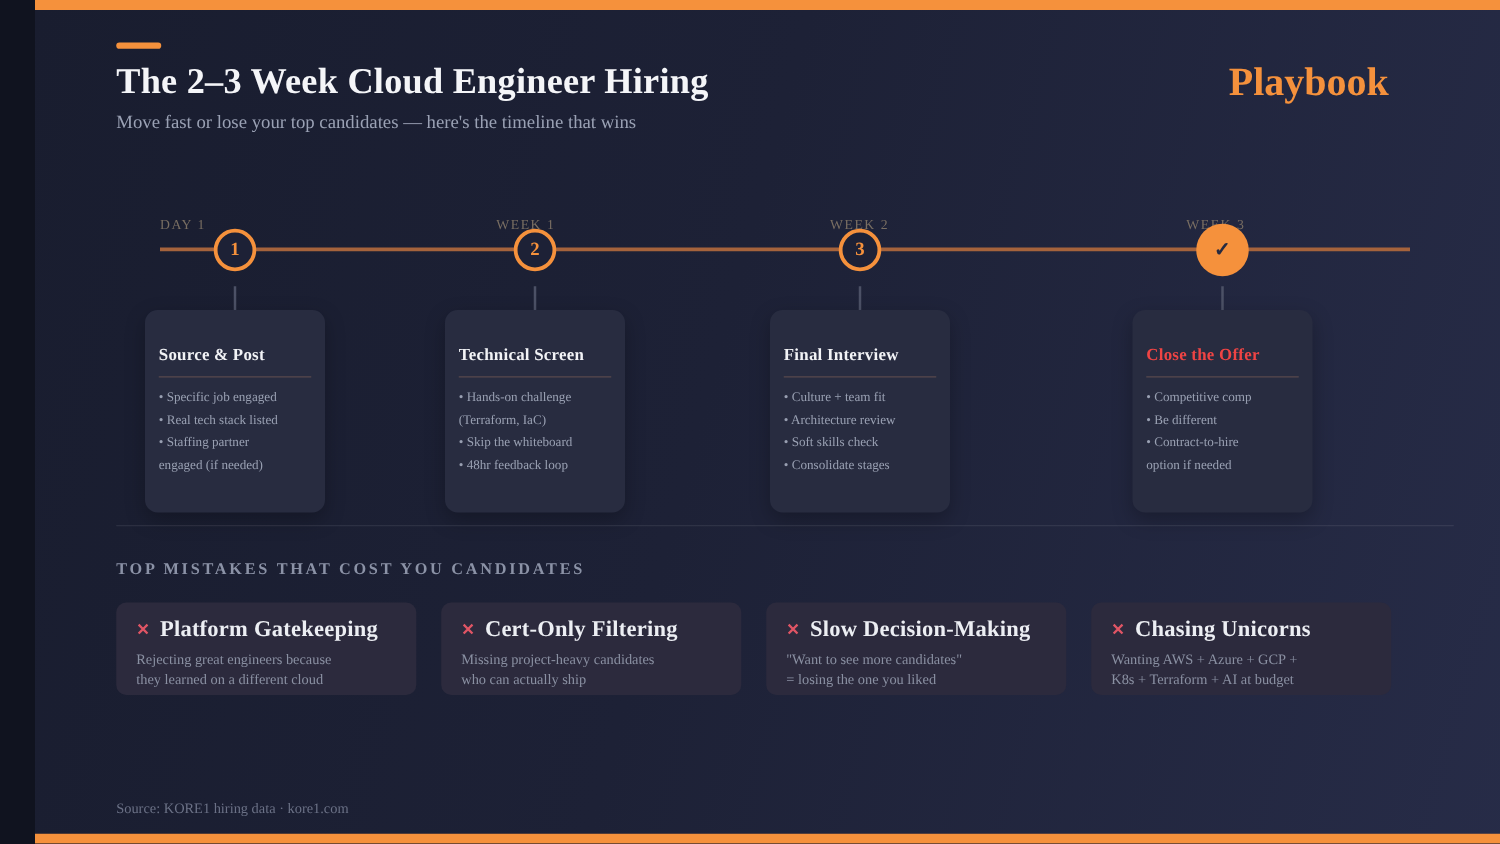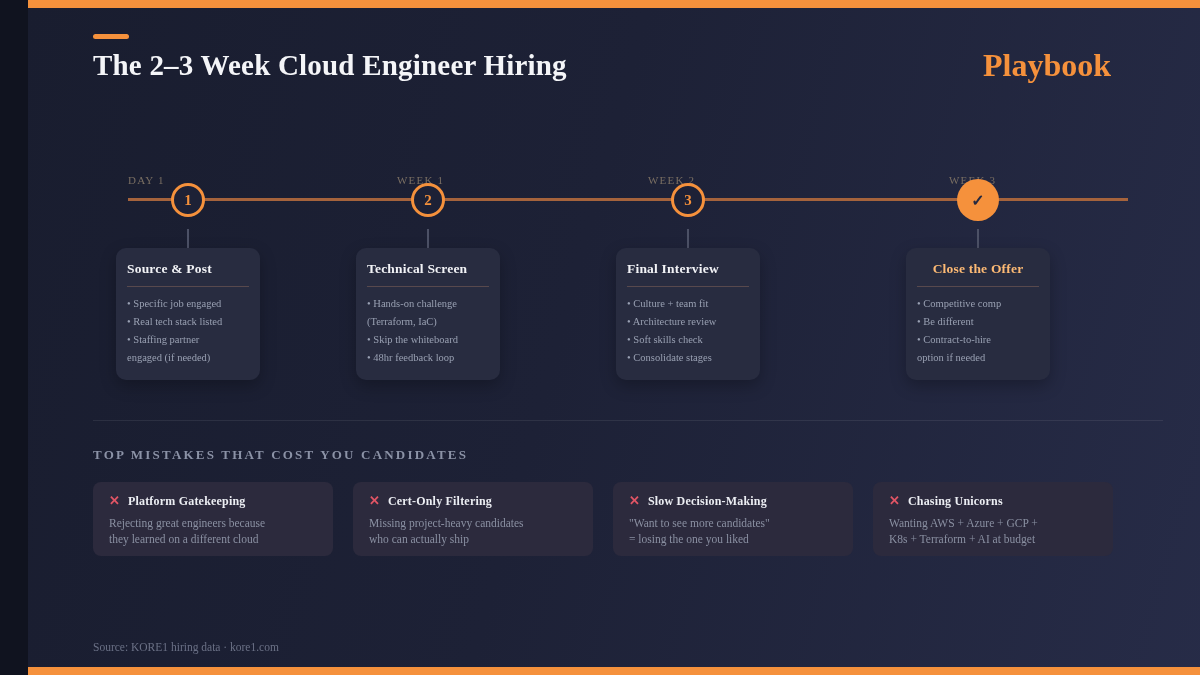--- a/index.html
+++ b/index.html
@@ -30,59 +30,60 @@
     display: flex; align-items: center; justify-content: center;
   }
   .tl-node.done {
     top: 179px; width: 42px; height: 42px; border: none;
     background: #f5913c; color: #262a40; font-size: 16px;
   }
   .tl-connector { position: absolute; top: 229px; width: 2px; height: 19px; background: #4c5166; }
 
   .stage-card {
     position: absolute; top: 248px; width: 144px; min-height: 131px;
-    background: #282c40; border-radius: 10px; padding: 13px 11px;
+    background: #282c40; border-radius: 10px; padding: 28px 11px;
     box-shadow: 0 6px 16px rgba(0,0,0,0.25);
   }
   .stage-card h3 { font-size: 13.5px; font-weight: bold; color: #f2f3f6; white-space: nowrap; letter-spacing: 0.2px; }
-  .stage-card.accent h3 { color: #fdba74; text-align: center; }
+  .stage-card.accent h3 { color: #ef4444; }
   .stage-divider { height: 1px; background: rgba(214,150,110,0.28); margin: 9px 0 8px 0; }
   .bullet { font-size: 10.5px; line-height: 18px; color: #99a0b2; white-space: pre-line; }
   .bullet::before { content: "• "; }
 
   .section-divider { position: absolute; left: 65px; top: 420px; width: 1070px; height: 1px; background: rgba(255,255,255,0.08); }
   .mistakes-heading { position: absolute; left: 65px; top: 447px; font-size: 13px; font-weight: bold; letter-spacing: 2.2px; color: #8b92a6; white-space: nowrap; }
   .mistake-card {
     position: absolute; top: 482px; width: 240px; height: 74px;
     background: #2c2a3d; border-radius: 8px; padding: 11px 16px;
   }
   .mistake-title-row { display: flex; align-items: center; gap: 8px; }
   .mistake-x { color: #e05565; font-size: 13px; font-weight: bold; }
-  .mistake-title { font-size: 12px; font-weight: bold; color: #eceef3; letter-spacing: 0.2px; white-space: nowrap; }
+  .mistake-title { font-size: 18px; font-weight: bold; color: #eceef3; letter-spacing: 0.2px; white-space: nowrap; }
   .mistake-desc { margin-top: 6px; font-size: 11.5px; line-height: 16px; color: #8a90a2; white-space: pre-line; }
 
   .tagline { position: absolute; left: 0; top: 606px; width: 1200px; text-align: center; font-size: 15px; font-weight: bold; color: #b3703f; letter-spacing: 0.5px; }
   .source { position: absolute; left: 65px; top: 641px; font-size: 11.5px; color: #6b7186; }
 
   
-  .s0 .tl-label { left: 100px; } .s1 .tl-label { left: 369px; } .s2 .tl-label { left: 620px; } .s3 .tl-label { left: 921px; }
+  .s0 .tl-label { left: 100px; } .s1 .tl-label { left: 369px; } .s2 .tl-label { left: 636px; } .s3 .tl-label { left: 921px; }
   .s0 .tl-node { left: 143px; } .s1 .tl-node { left: 383px; } .s2 .tl-node { left: 643px; } .s3 .tl-node { left: 929px; }
   .s0 .tl-connector { left: 159px; } .s1 .tl-connector { left: 399px; } .s2 .tl-connector { left: 659px; } .s3 .tl-connector { left: 949px; }
   .s0 .stage-card { left: 88px; } .s1 .stage-card { left: 328px; } .s2 .stage-card { left: 588px; } .s3 .stage-card { left: 878px; }
   .m0 { left: 65px; } .m1 { left: 325px; } .m2 { left: 585px; } .m3 { left: 845px; }
 </style>
 </head>
 <body>
 
 <div class="page">
   <div class="bar bar-top"></div>
 
   <div class="header-dash"></div>
   <h1 class="title">The 2–3 Week Cloud Engineer Hiring</h1>
   <div class="title-highlight">Playbook</div>
+  <div class="subtitle">Move fast or lose your top candidates — here's the timeline that wins</div>
 
   <div class="tl-line"></div>
 
   <div class="stage s0">
     <div class="tl-label">DAY 1</div>
     <div class="tl-node">1</div>
     <div class="tl-connector"></div>
     <div class="stage-card">
       <h3>Source &amp; Post</h3>
       <div class="stage-divider"></div>

